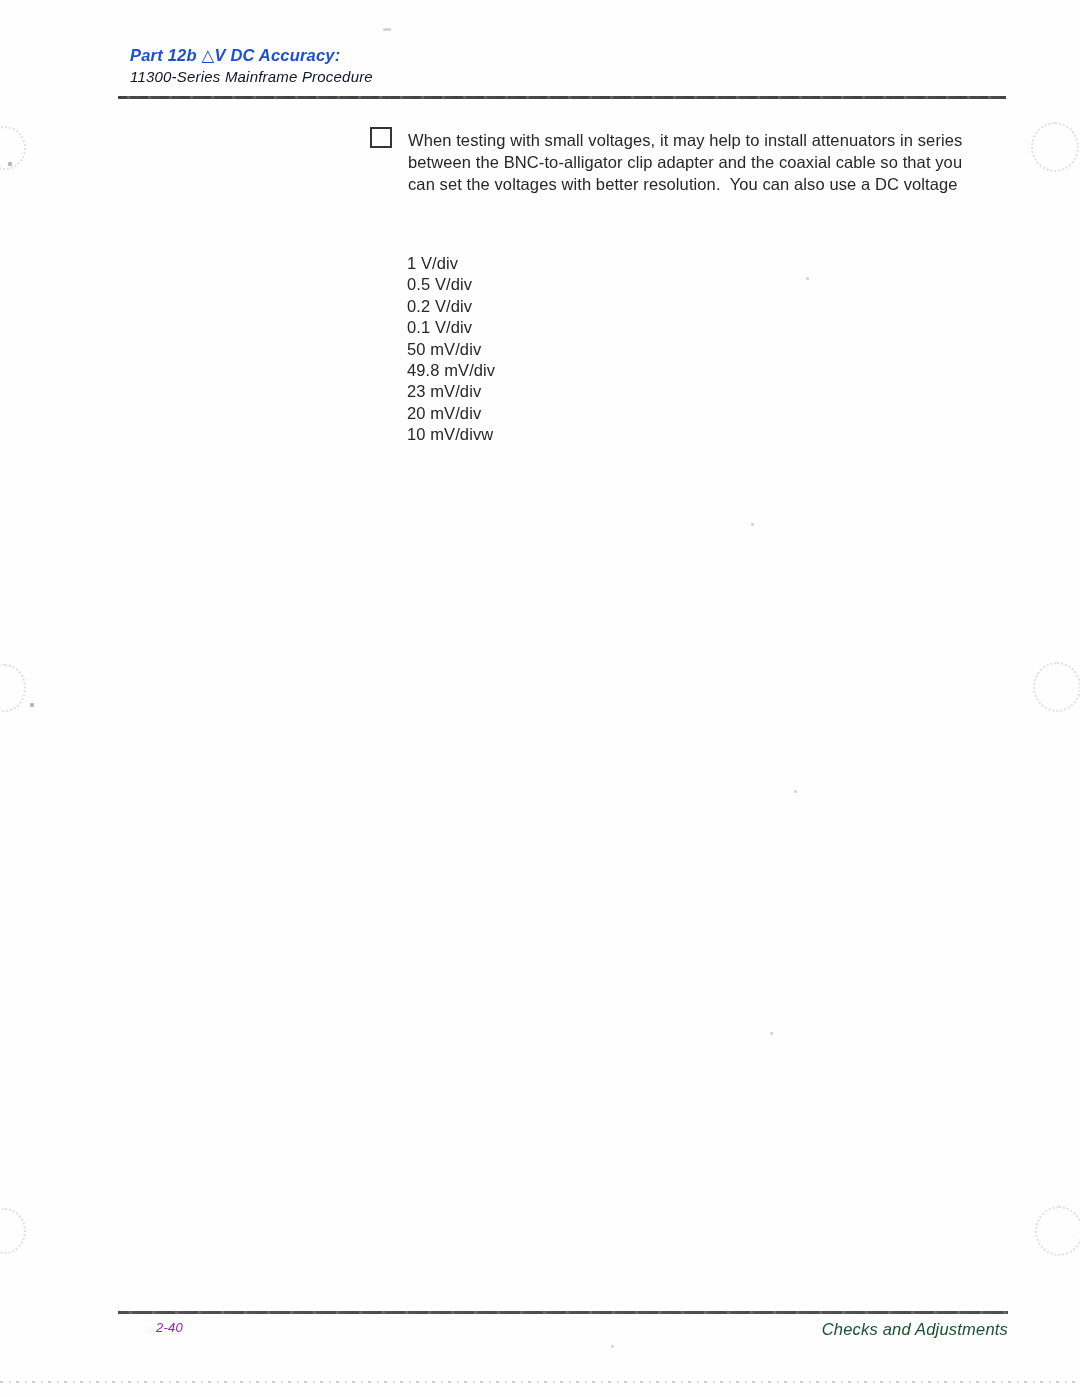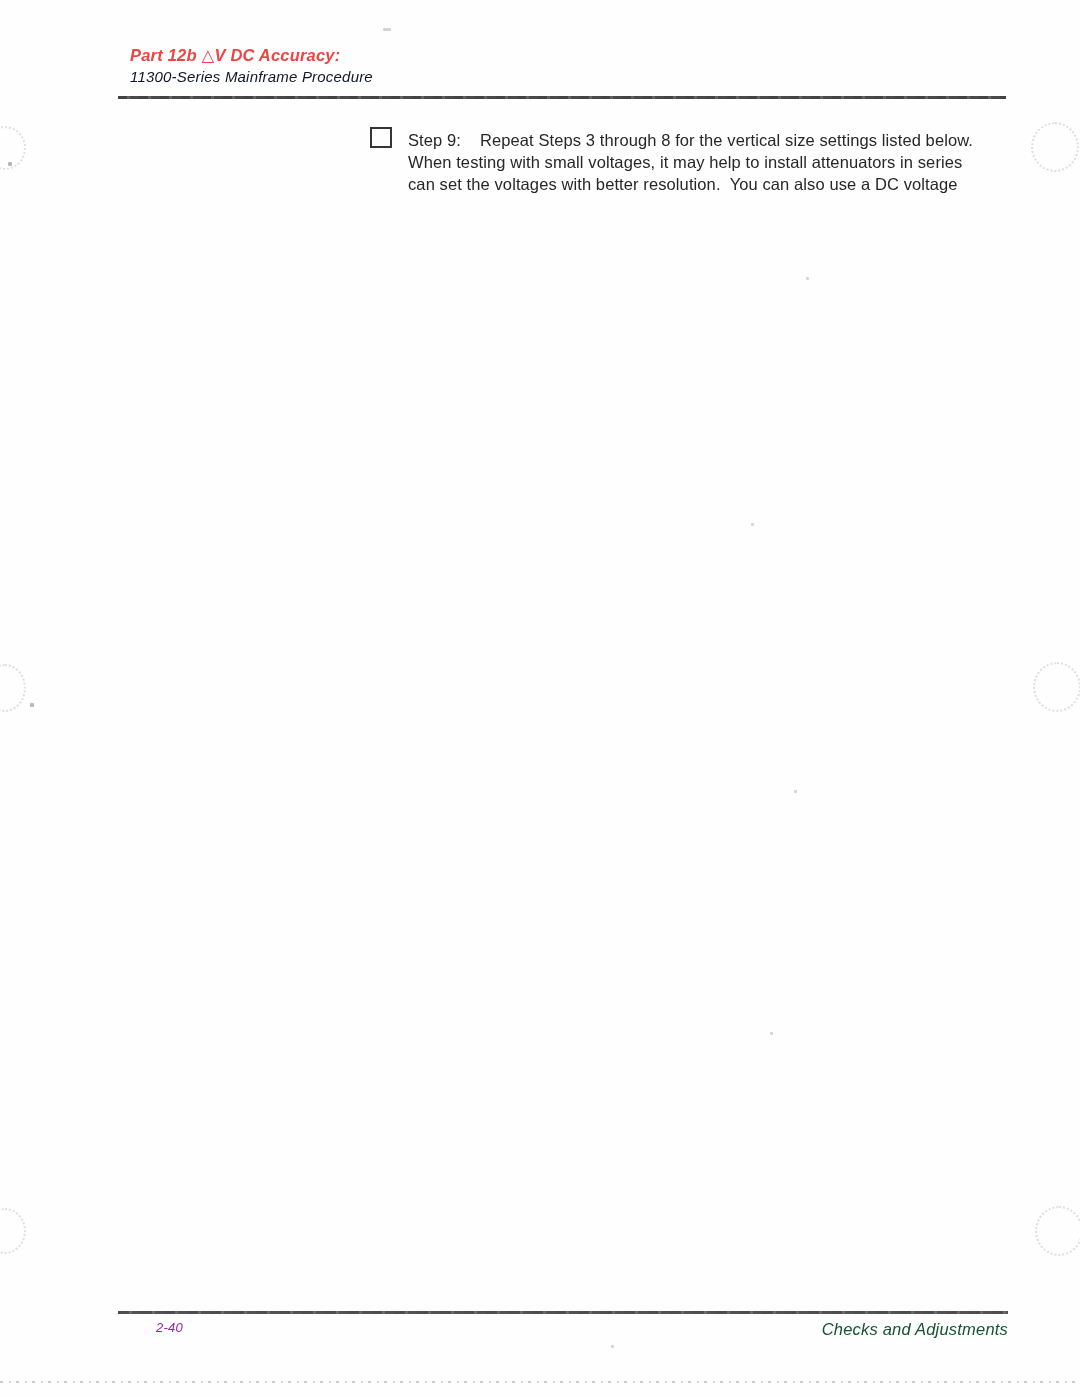--- a/index.html
+++ b/index.html
@@ -20,21 +20,21 @@
   
   .header {
     position: absolute;
     left: 130px;
     top: 44px;
   }
   .header-title {
     font-size: 16.5px;
     font-weight: bold;
     font-style: italic;
-    color: #ef4444;
+    color: #1d4ed8;
     letter-spacing: 0.2px;
     line-height: 22px;
     white-space: pre;
   }
   .header-subtitle {
     font-size: 15px;
     font-style: italic;
     color: #0f172a;
     letter-spacing: 0.2px;
     line-height: 22px;
@@ -174,25 +174,36 @@
 
   <div class="header">
     <div class="header-title">Part 12b △V DC Accuracy:</div>
     <div class="header-subtitle">11300-Series Mainframe Procedure</div>
   </div>
   <div class="rule-top"></div>
 
   <span class="checkbox"></span>
 
   <div class="para">
-    <div class="pline"><span class="step-label">Step 9:</span><span>Repeat Steps 3 through 8 for the vertical size settings listed below.</span></div>
     <div class="pline">When testing with small voltages, it may help to install attenuators in series</div>
+    <div class="pline">between the BNC-to-alligator clip adapter and the coaxial cable so that you</div>
     <div class="pline">can set the voltages with better resolution.  You can also use a DC voltage</div>
   </div>
 
+  <ul class="settings">
+    <li class="setting">1 V/div</li>
+    <li class="setting">0.5 V/div</li>
+    <li class="setting">0.2 V/div</li>
+    <li class="setting">0.1 V/div</li>
+    <li class="setting">50 mV/div</li>
+    <li class="setting">49.8 mV/div</li>
+    <li class="setting">23 mV/div</li>
+    <li class="setting">20 mV/div</li>
+    <li class="setting">10 mV/divw</li>
+  </ul>
 
   <div class="rule-bottom"></div>
   <div class="footer-page-number">2-40</div>
   <div class="footer-section">Checks and Adjustments</div>
 
   <div class="arc arc-l1"></div>
   <div class="arc arc-l2"></div>
   <div class="arc arc-l3"></div>
   <div class="arc arc-r1"></div>
   <div class="arc arc-r2"></div>

